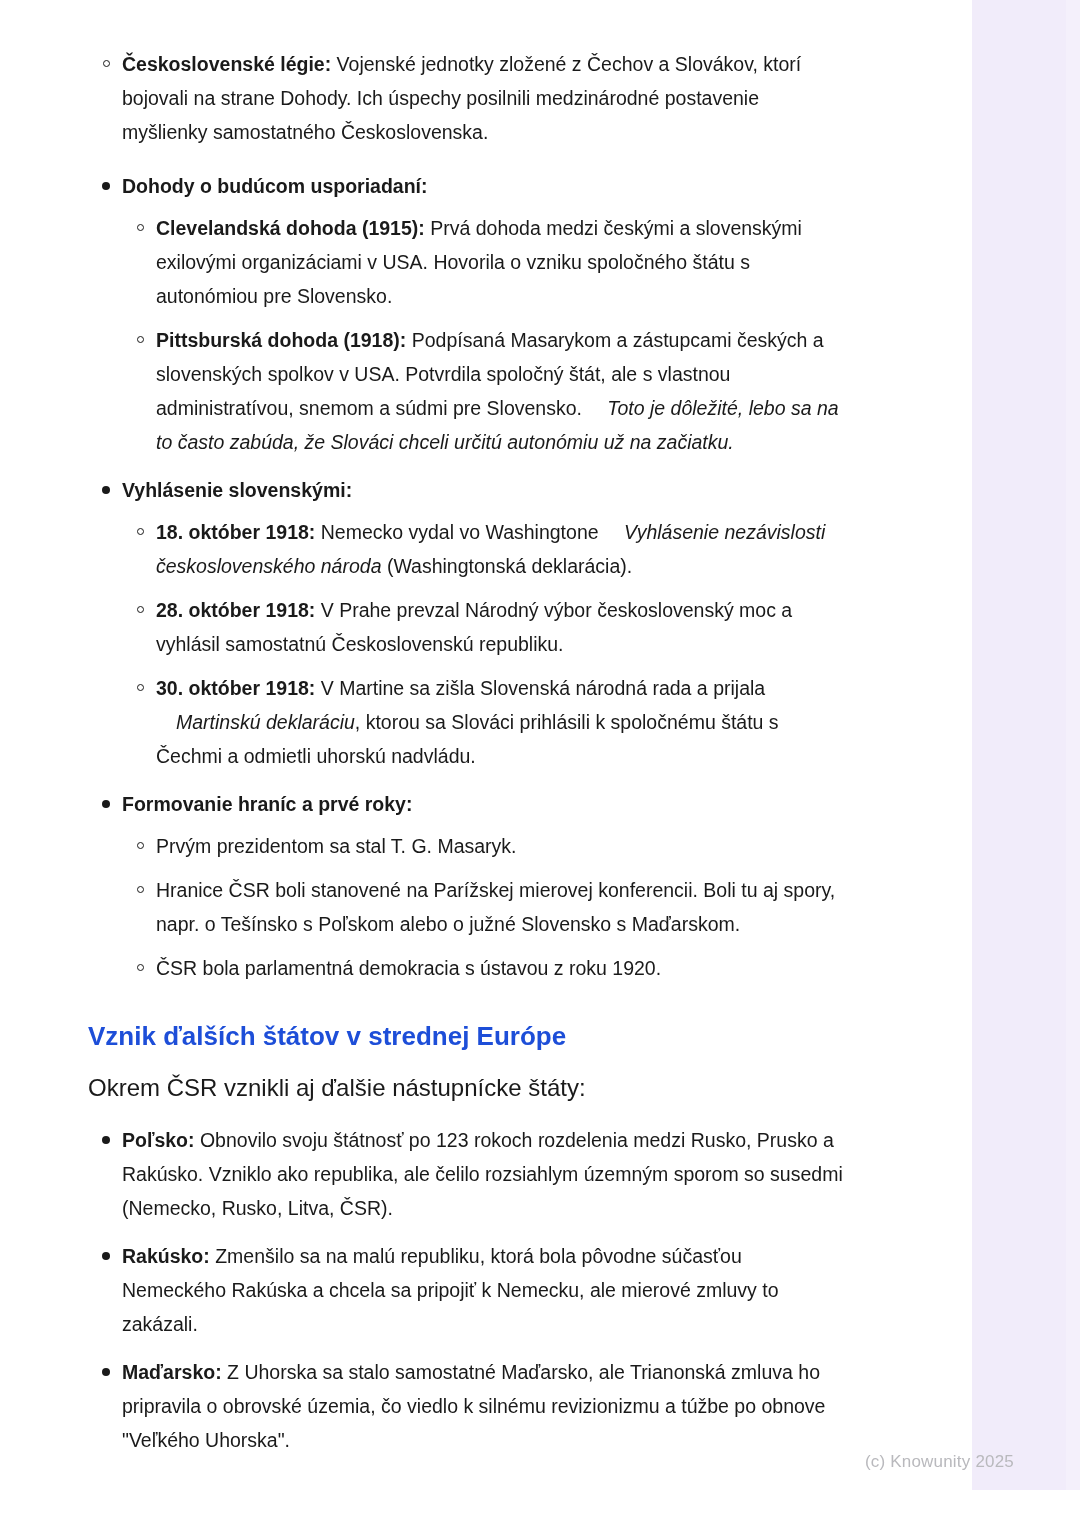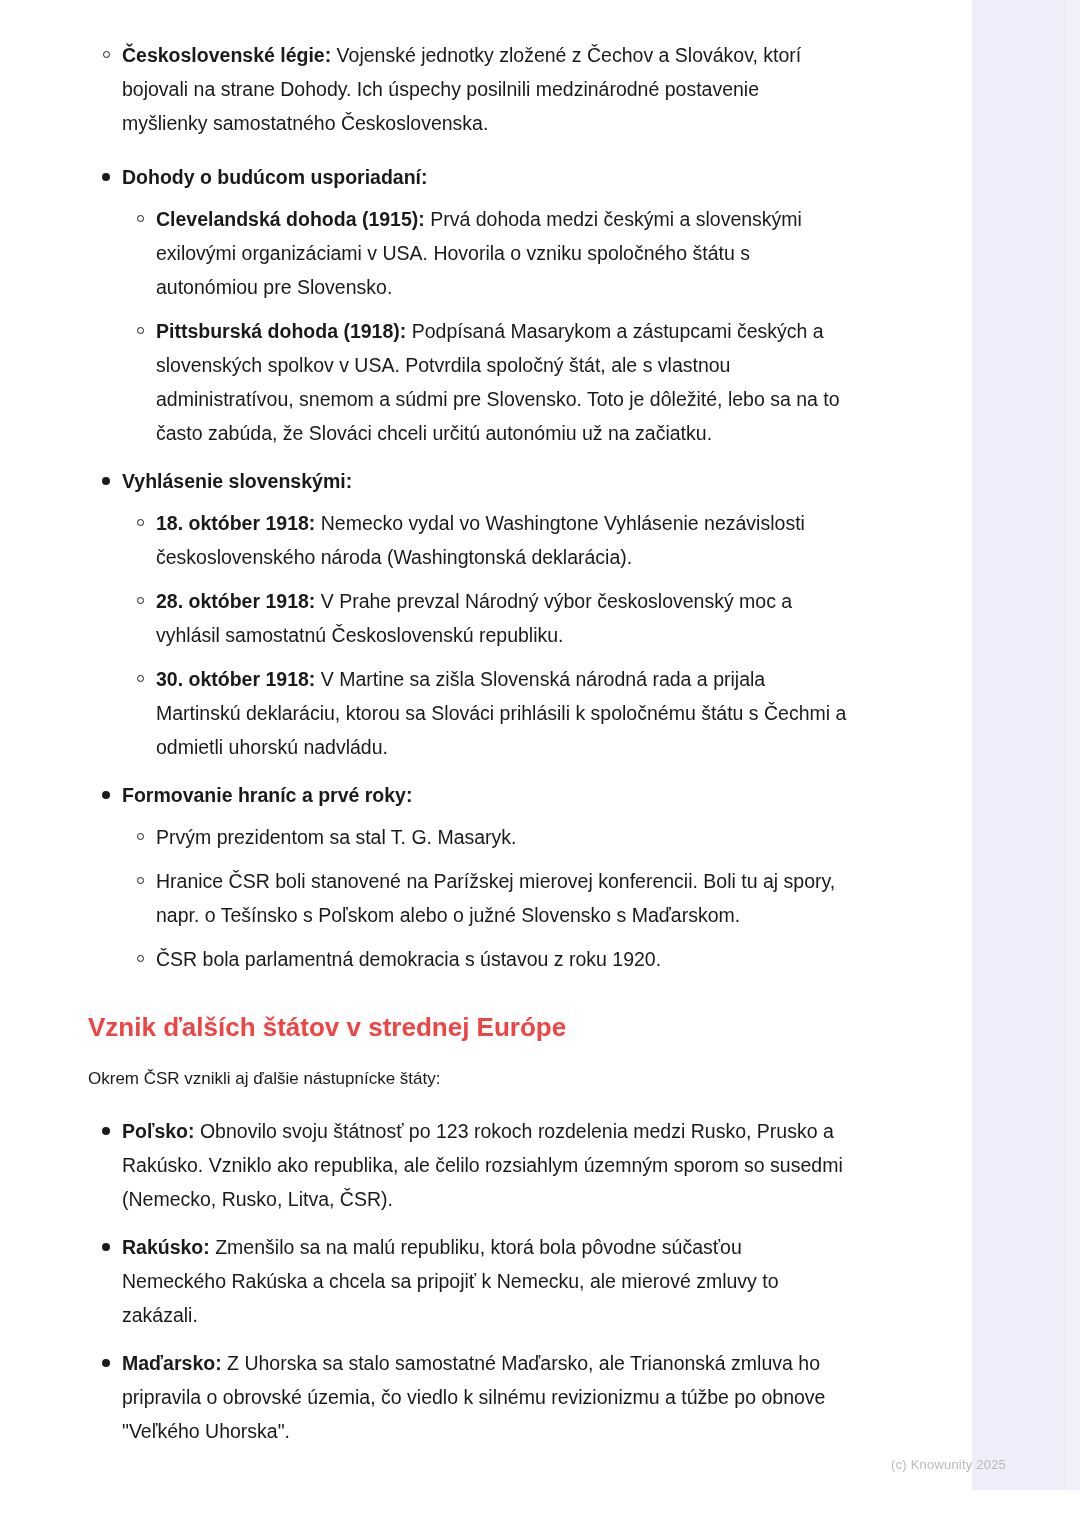--- a/index.html
+++ b/index.html
@@ -80,65 +80,67 @@
     left: 15px;
     top: 13px;
     width: 7px;
     height: 7px;
     border-radius: 50%;
     border: 1.6px solid #1a1a1a;
     background: transparent;
     box-sizing: border-box;
   }
   .para {
-    font-size: 17px;
+    font-size: 24px;
     line-height: 34px;
     color: #1a1a1a;
   }
   .txt {
     font-size: 19.5px;
     line-height: 34px;
   }
   b, .b {
     font-weight: 700;
   }
   i, .i {
+    font-style: italic;
+    margin-left: 20px;
   }
   h2.section-title {
     font-size: 26px;
     line-height: 34px;
     font-weight: 700;
-    color: #ef4444;
+    color: #1d4ed8;
     margin: 34px 0 18px 0;
   }
   .intro {
     margin: 0 0 18px 0;
   }
   .watermark {
     position: absolute;
-    right: 74px;
+    right: 66px;
     bottom: 56px;
-    font-size: 13px;
+    font-size: 17px;
     color: #b9b9bd;
     letter-spacing: .2px;
   }
   .root-list > li { margin-bottom: 14px; }
 </style>
 </head>
 <body>
 
 <div class="page">
 
   <div class="side-strip">
     <div class="side-strip-inner"></div>
   </div>
 
   <div class="content">
 
-    <ul class="lvl2" style="margin-top:0;">
+    <ul class="lvl2" style="margin-top:9px;">
       <li>
         <span class="txt"><span class="b">Československé légie:</span><span> Vojenské jednotky zložené z Čechov a Slovákov, ktorí bojovali na strane Dohody. Ich úspechy posilnili medzinárodné postavenie myšlienky samostatného Československa.</span></span>
       </li>
     </ul>
 
     <ul class="lvl1 root-list" style="margin-top:20px;">
 
       <li>
         <span class="txt b">Dohody o budúcom usporiadaní:</span>
         <ul class="lvl2">

